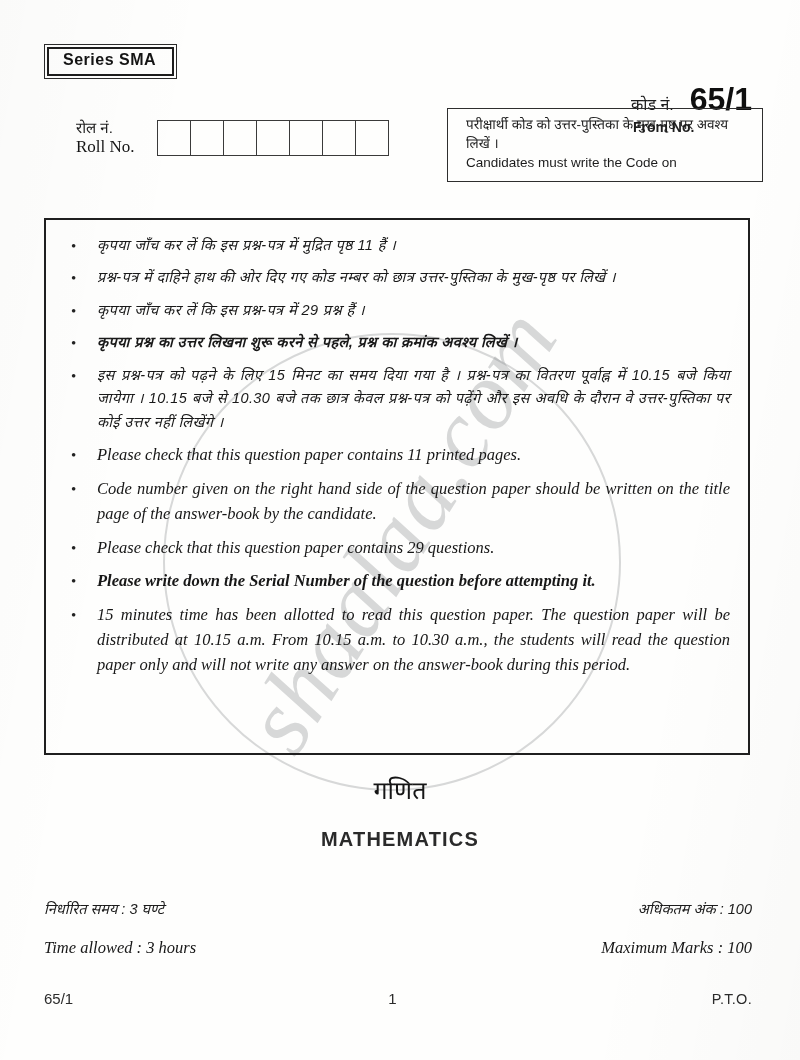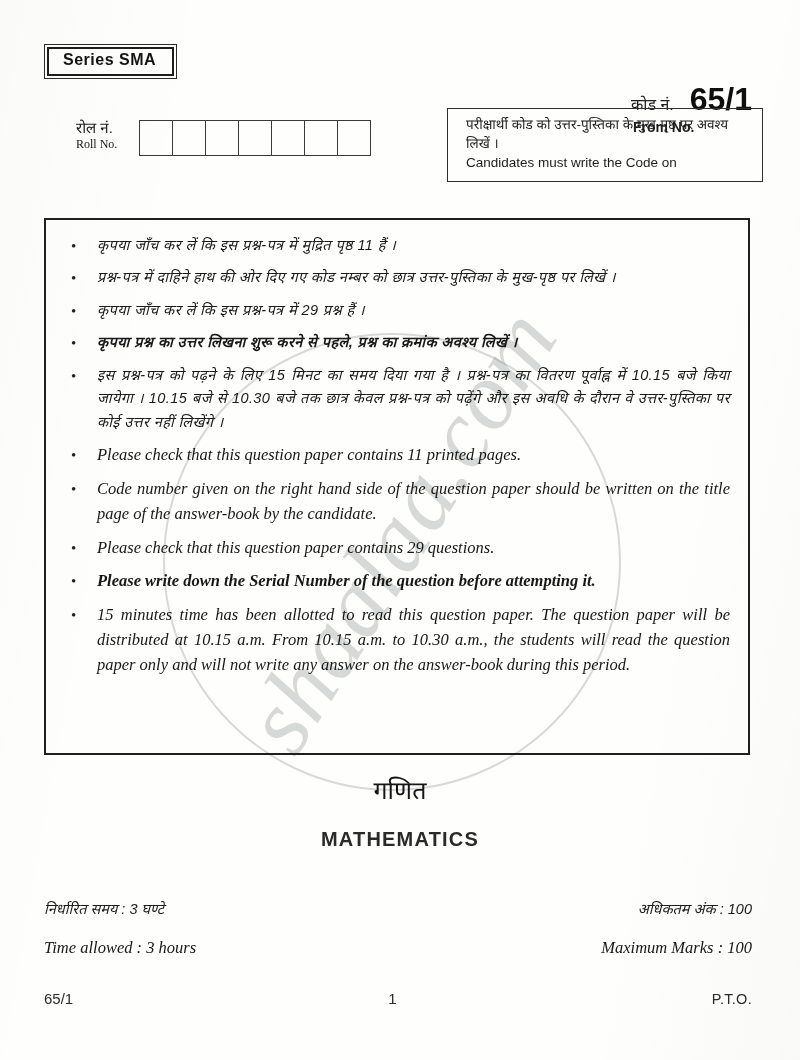--- a/index.html
+++ b/index.html
@@ -120,21 +120,21 @@
     margin-left: 32px;
   }
   #roll-labels { line-height: 1.22; padding-top: 1px; }
   #roll-hi {
     font-family: "Liberation Sans", "DejaVu Sans", sans-serif;
     font-size: 15px;
     color: #1c1c1c;
   }
   #roll-en {
     font-family: "Liberation Serif", "DejaVu Serif", serif;
-    font-size: 12px;
+    font-size: 17px;
     color: #151515;
   }
   #roll-grid {
     display: flex;
     margin-left: 22px;
     margin-top: 2px;
   }
   .roll-cell {
     width: 32px;
     height: 34px;

